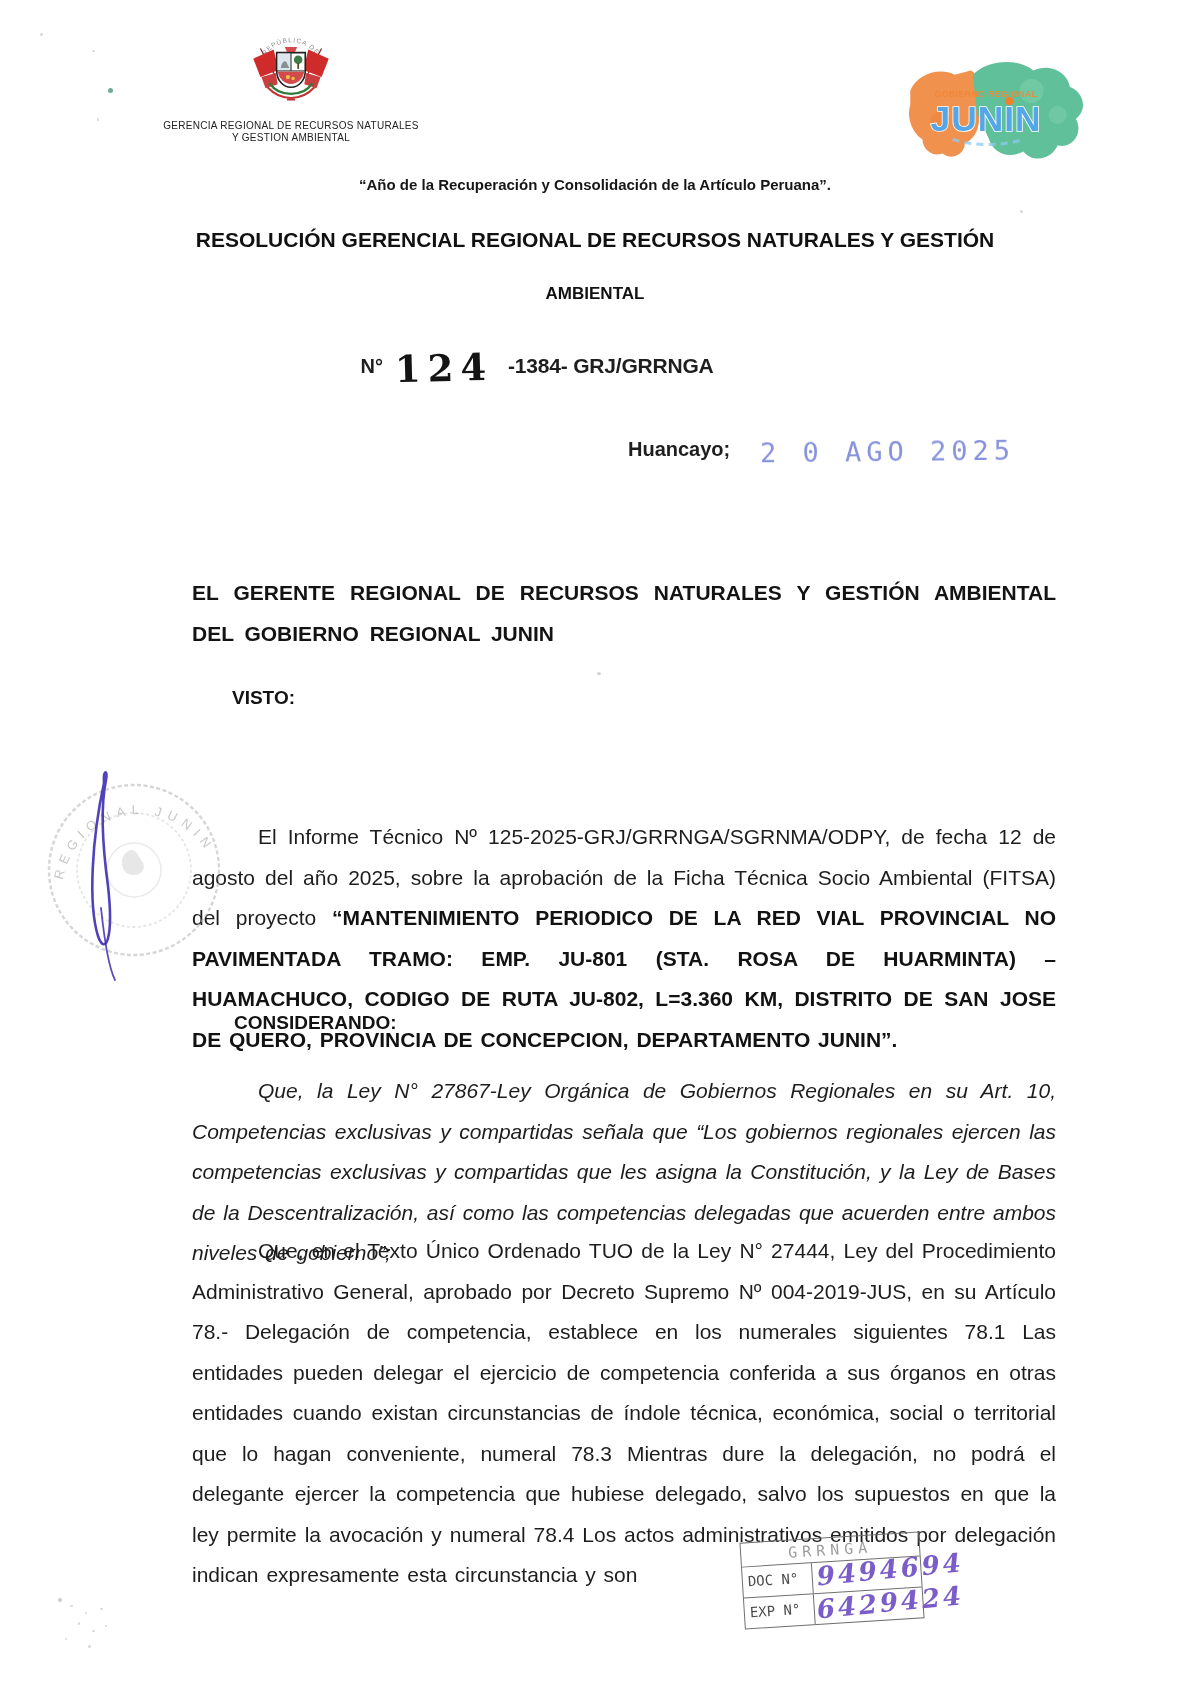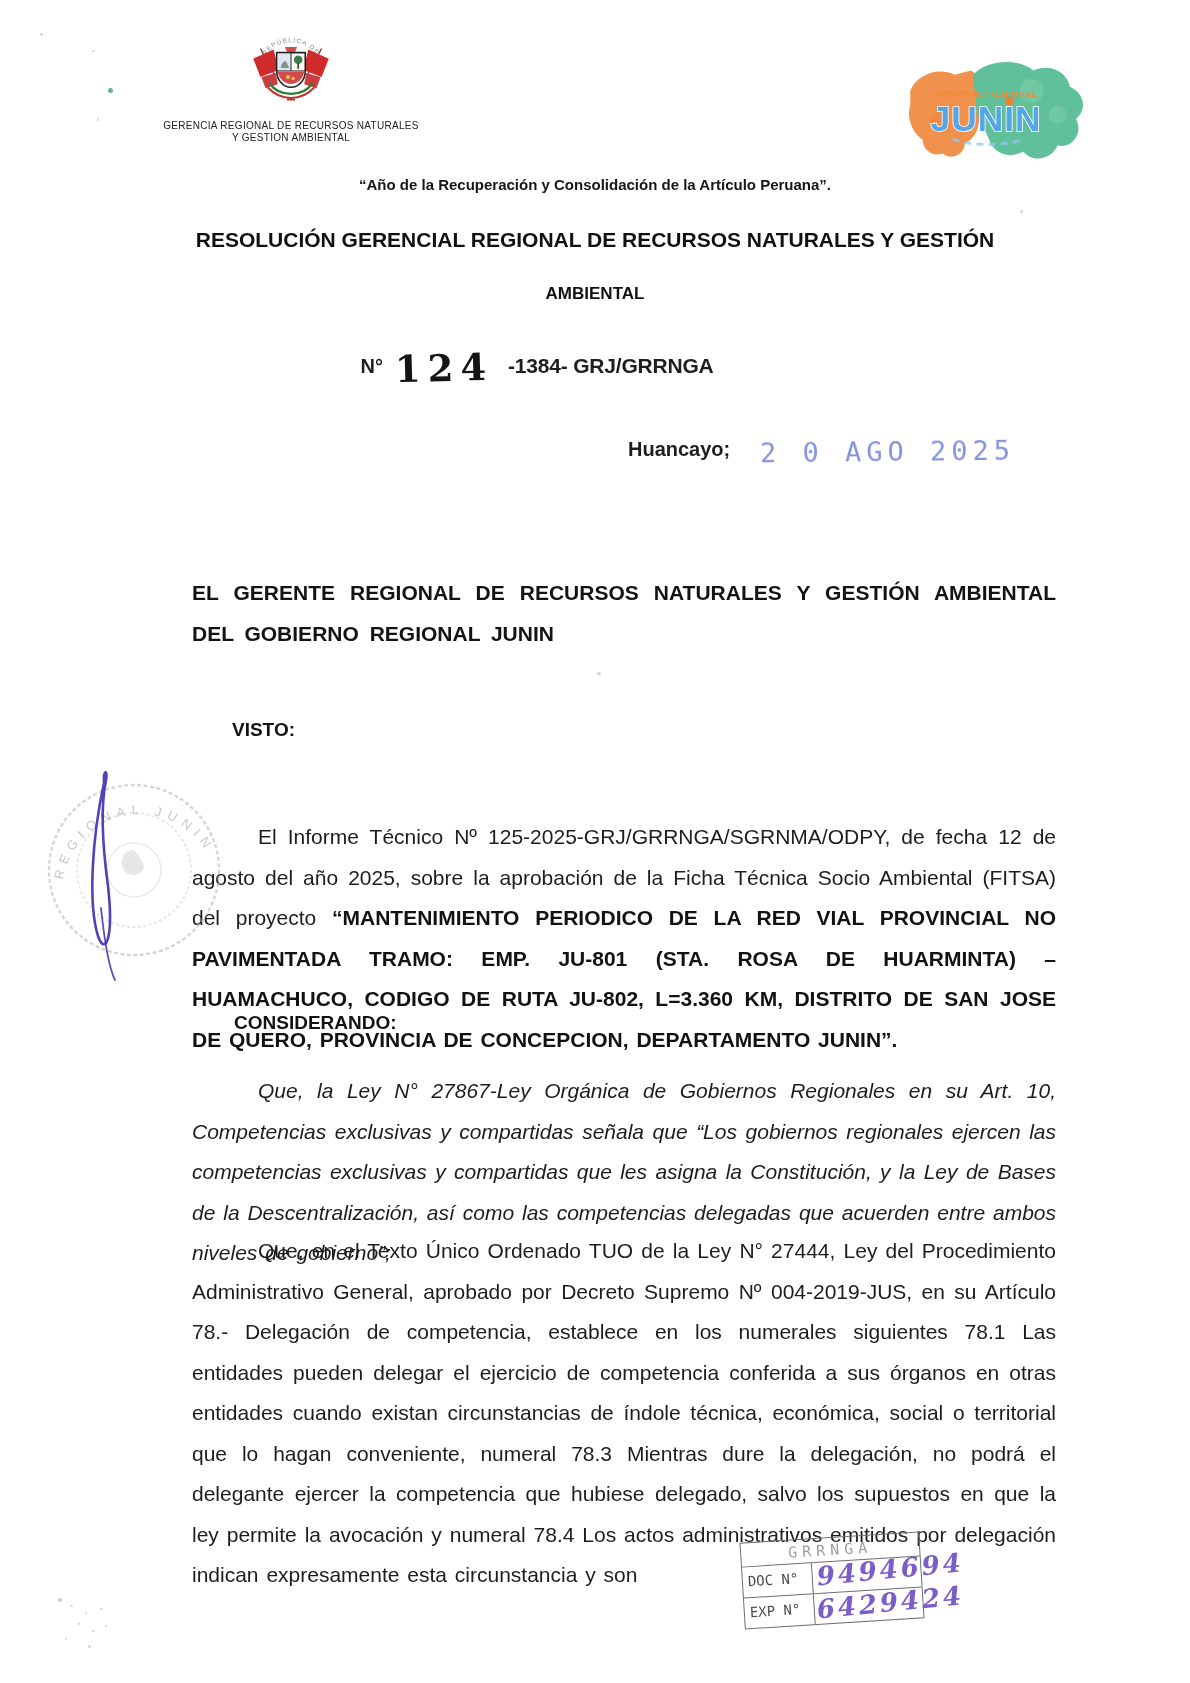--- a/index.html
+++ b/index.html
@@ -31,21 +31,21 @@
   .date-stamp{
     position:absolute;left:760px;top:436px;font-family:"DejaVu Sans Mono",monospace;
     font-size:27px;letter-spacing:5px;color:#7b87d9;opacity:.9;
     transform:rotate(-.6deg);filter:blur(.3px);white-space:nowrap;
   }
   
   .para{position:absolute;left:164px;width:864px;font-size:21px;line-height:40.5px;
         text-align:justify;word-spacing:2px;color:#1d1d1d;margin-left:28px;}
   .indent{text-indent:66px;}
   .addressee{top:551px;font-weight:bold;line-height:41px;word-spacing:5px;color:#131313;}
-  .visto-h{position:absolute;left:232px;top:687px;font-weight:bold;font-size:19px;color:#131313;margin-top:32px;}
+  .visto-h{position:absolute;left:232px;top:687px;font-weight:bold;font-size:19px;color:#131313;}
   .visto-p{top:796px;}
   .considerando-h{position:absolute;left:234px;top:1012px;font-weight:bold;font-size:19px;color:#131313;}
   .p1{top:1050px;font-style:italic;}
   .p2{top:1210px;}
   .b{font-weight:bold;color:#121212;}
   
   .rstamp{position:absolute;left:742px;top:1537px;transform:rotate(-3.6deg);
           font-family:"DejaVu Sans Mono",monospace;}
   .rstamp-box{width:178px;border:1.6px solid #6f6f6f;background:transparent;}
   .rstamp-office{border-bottom:1.4px solid #6f6f6f;text-align:center;font-size:15px;

